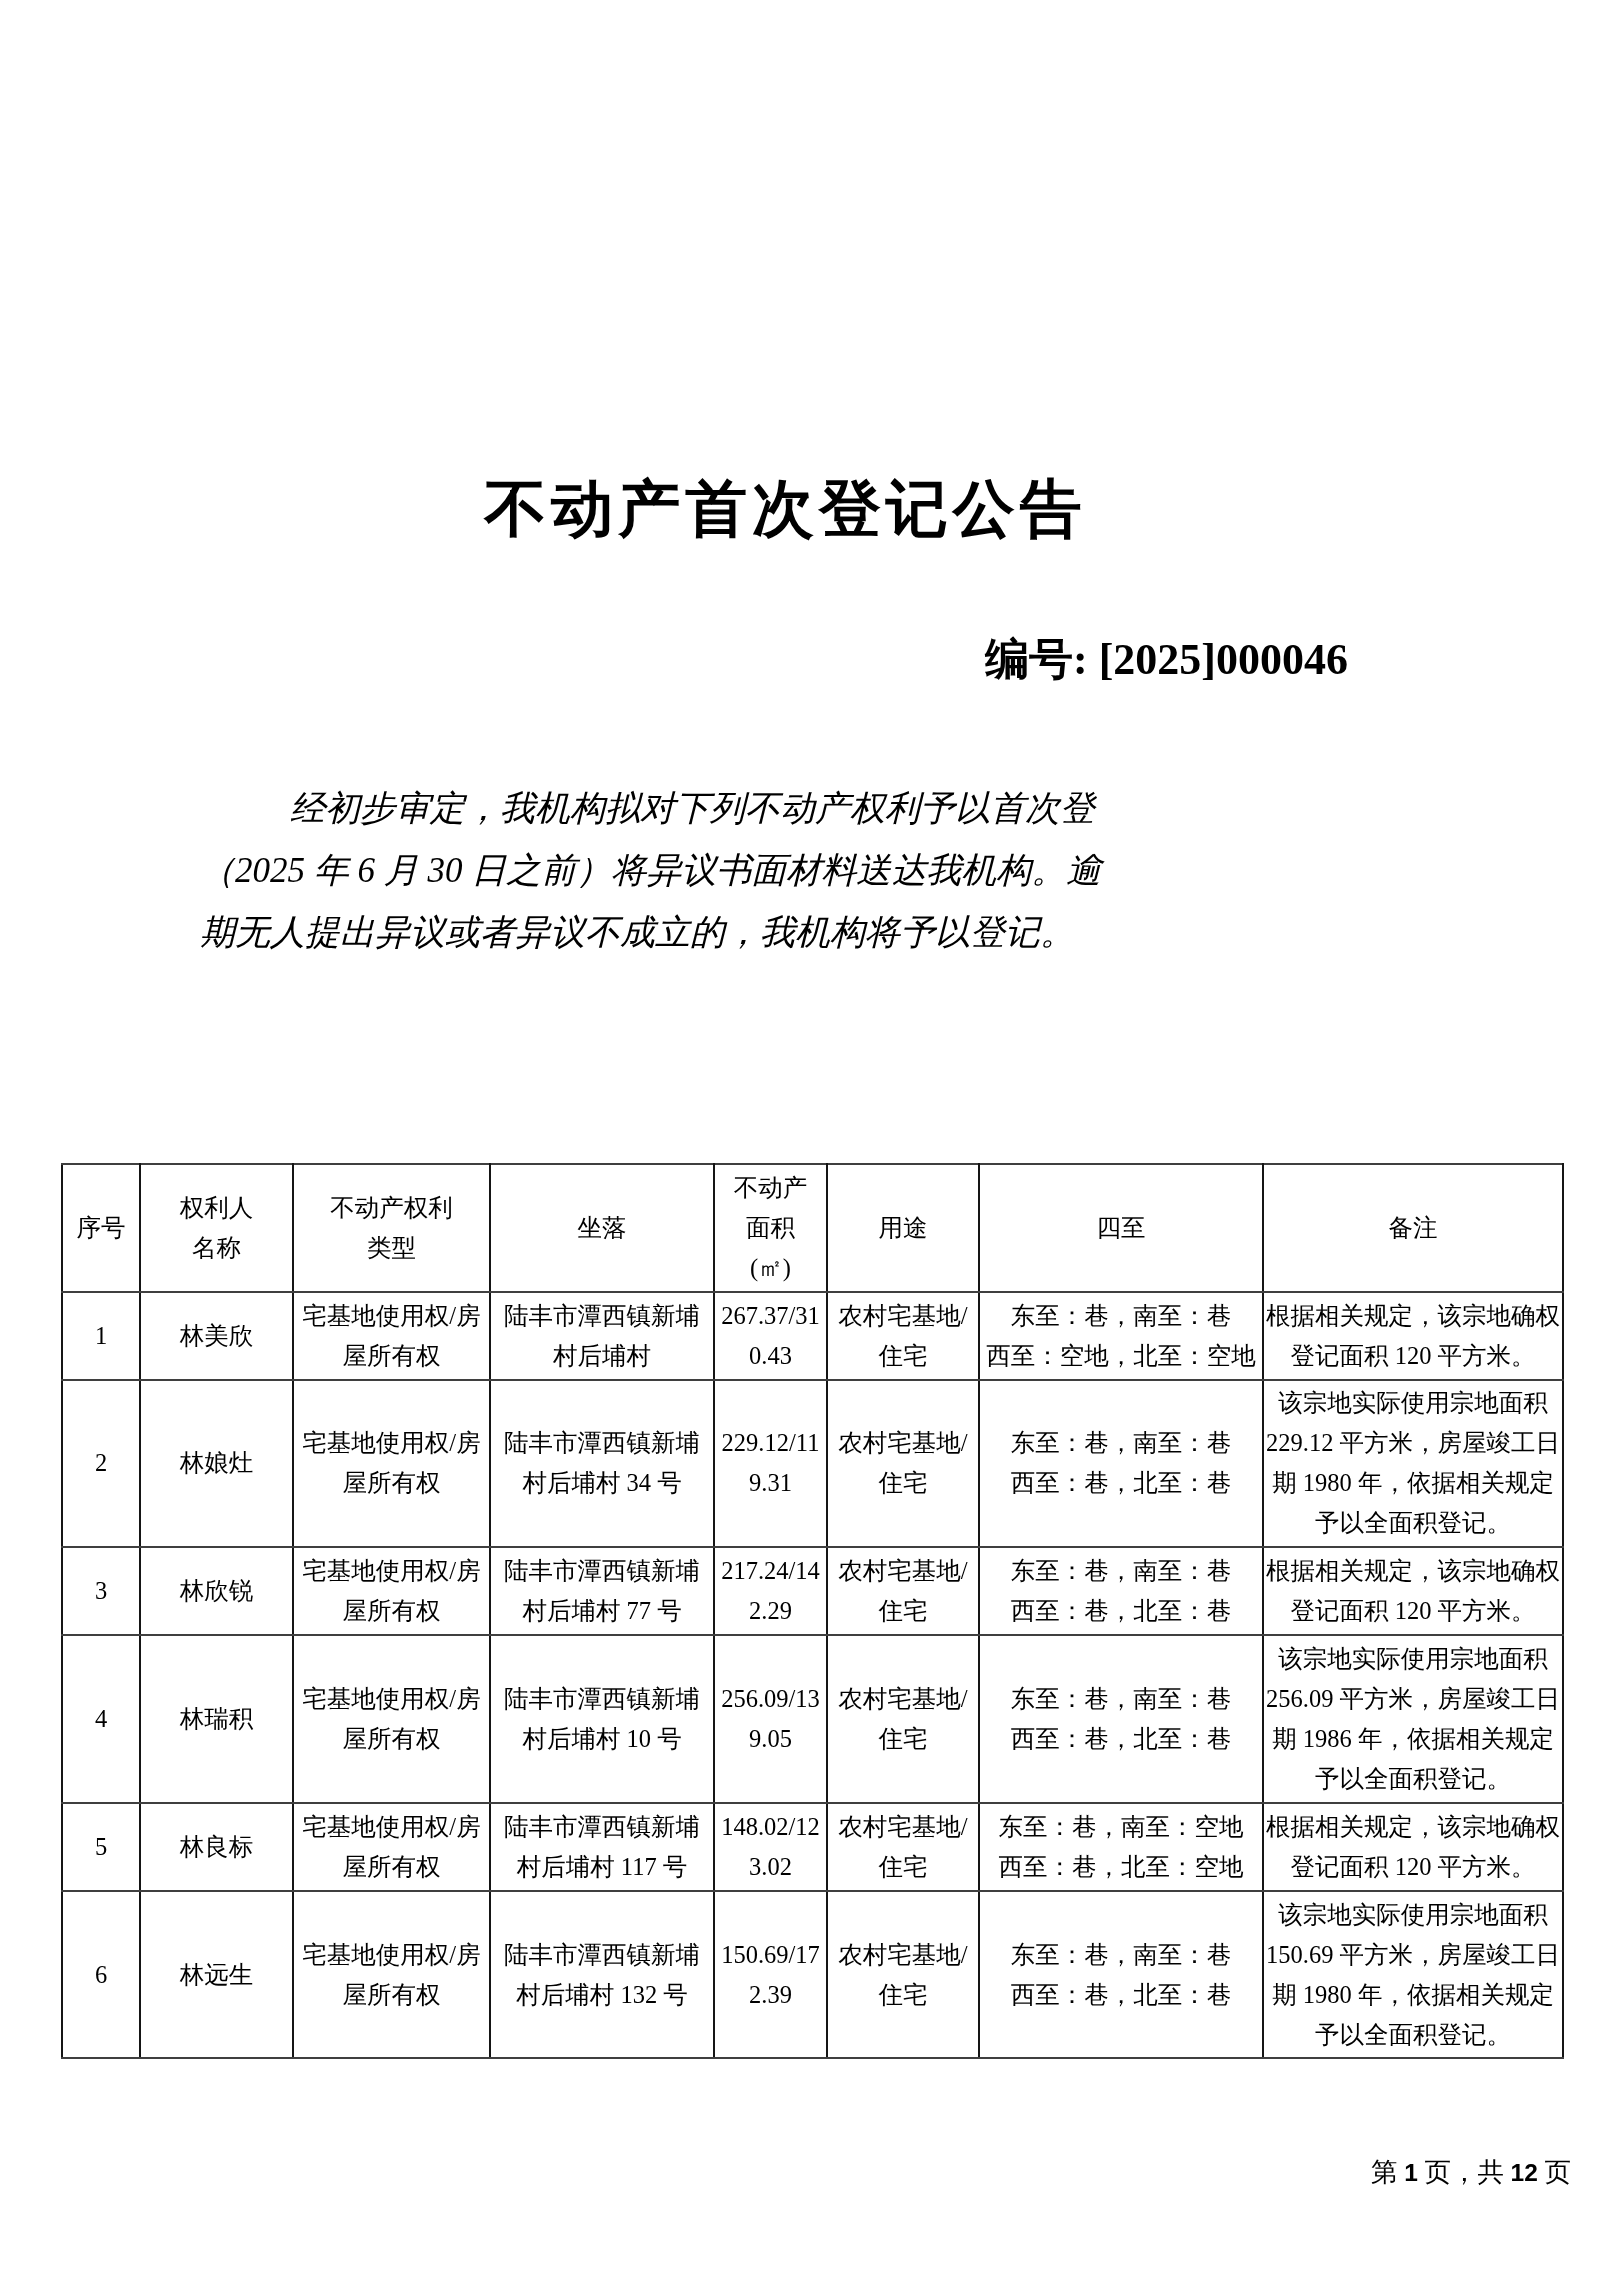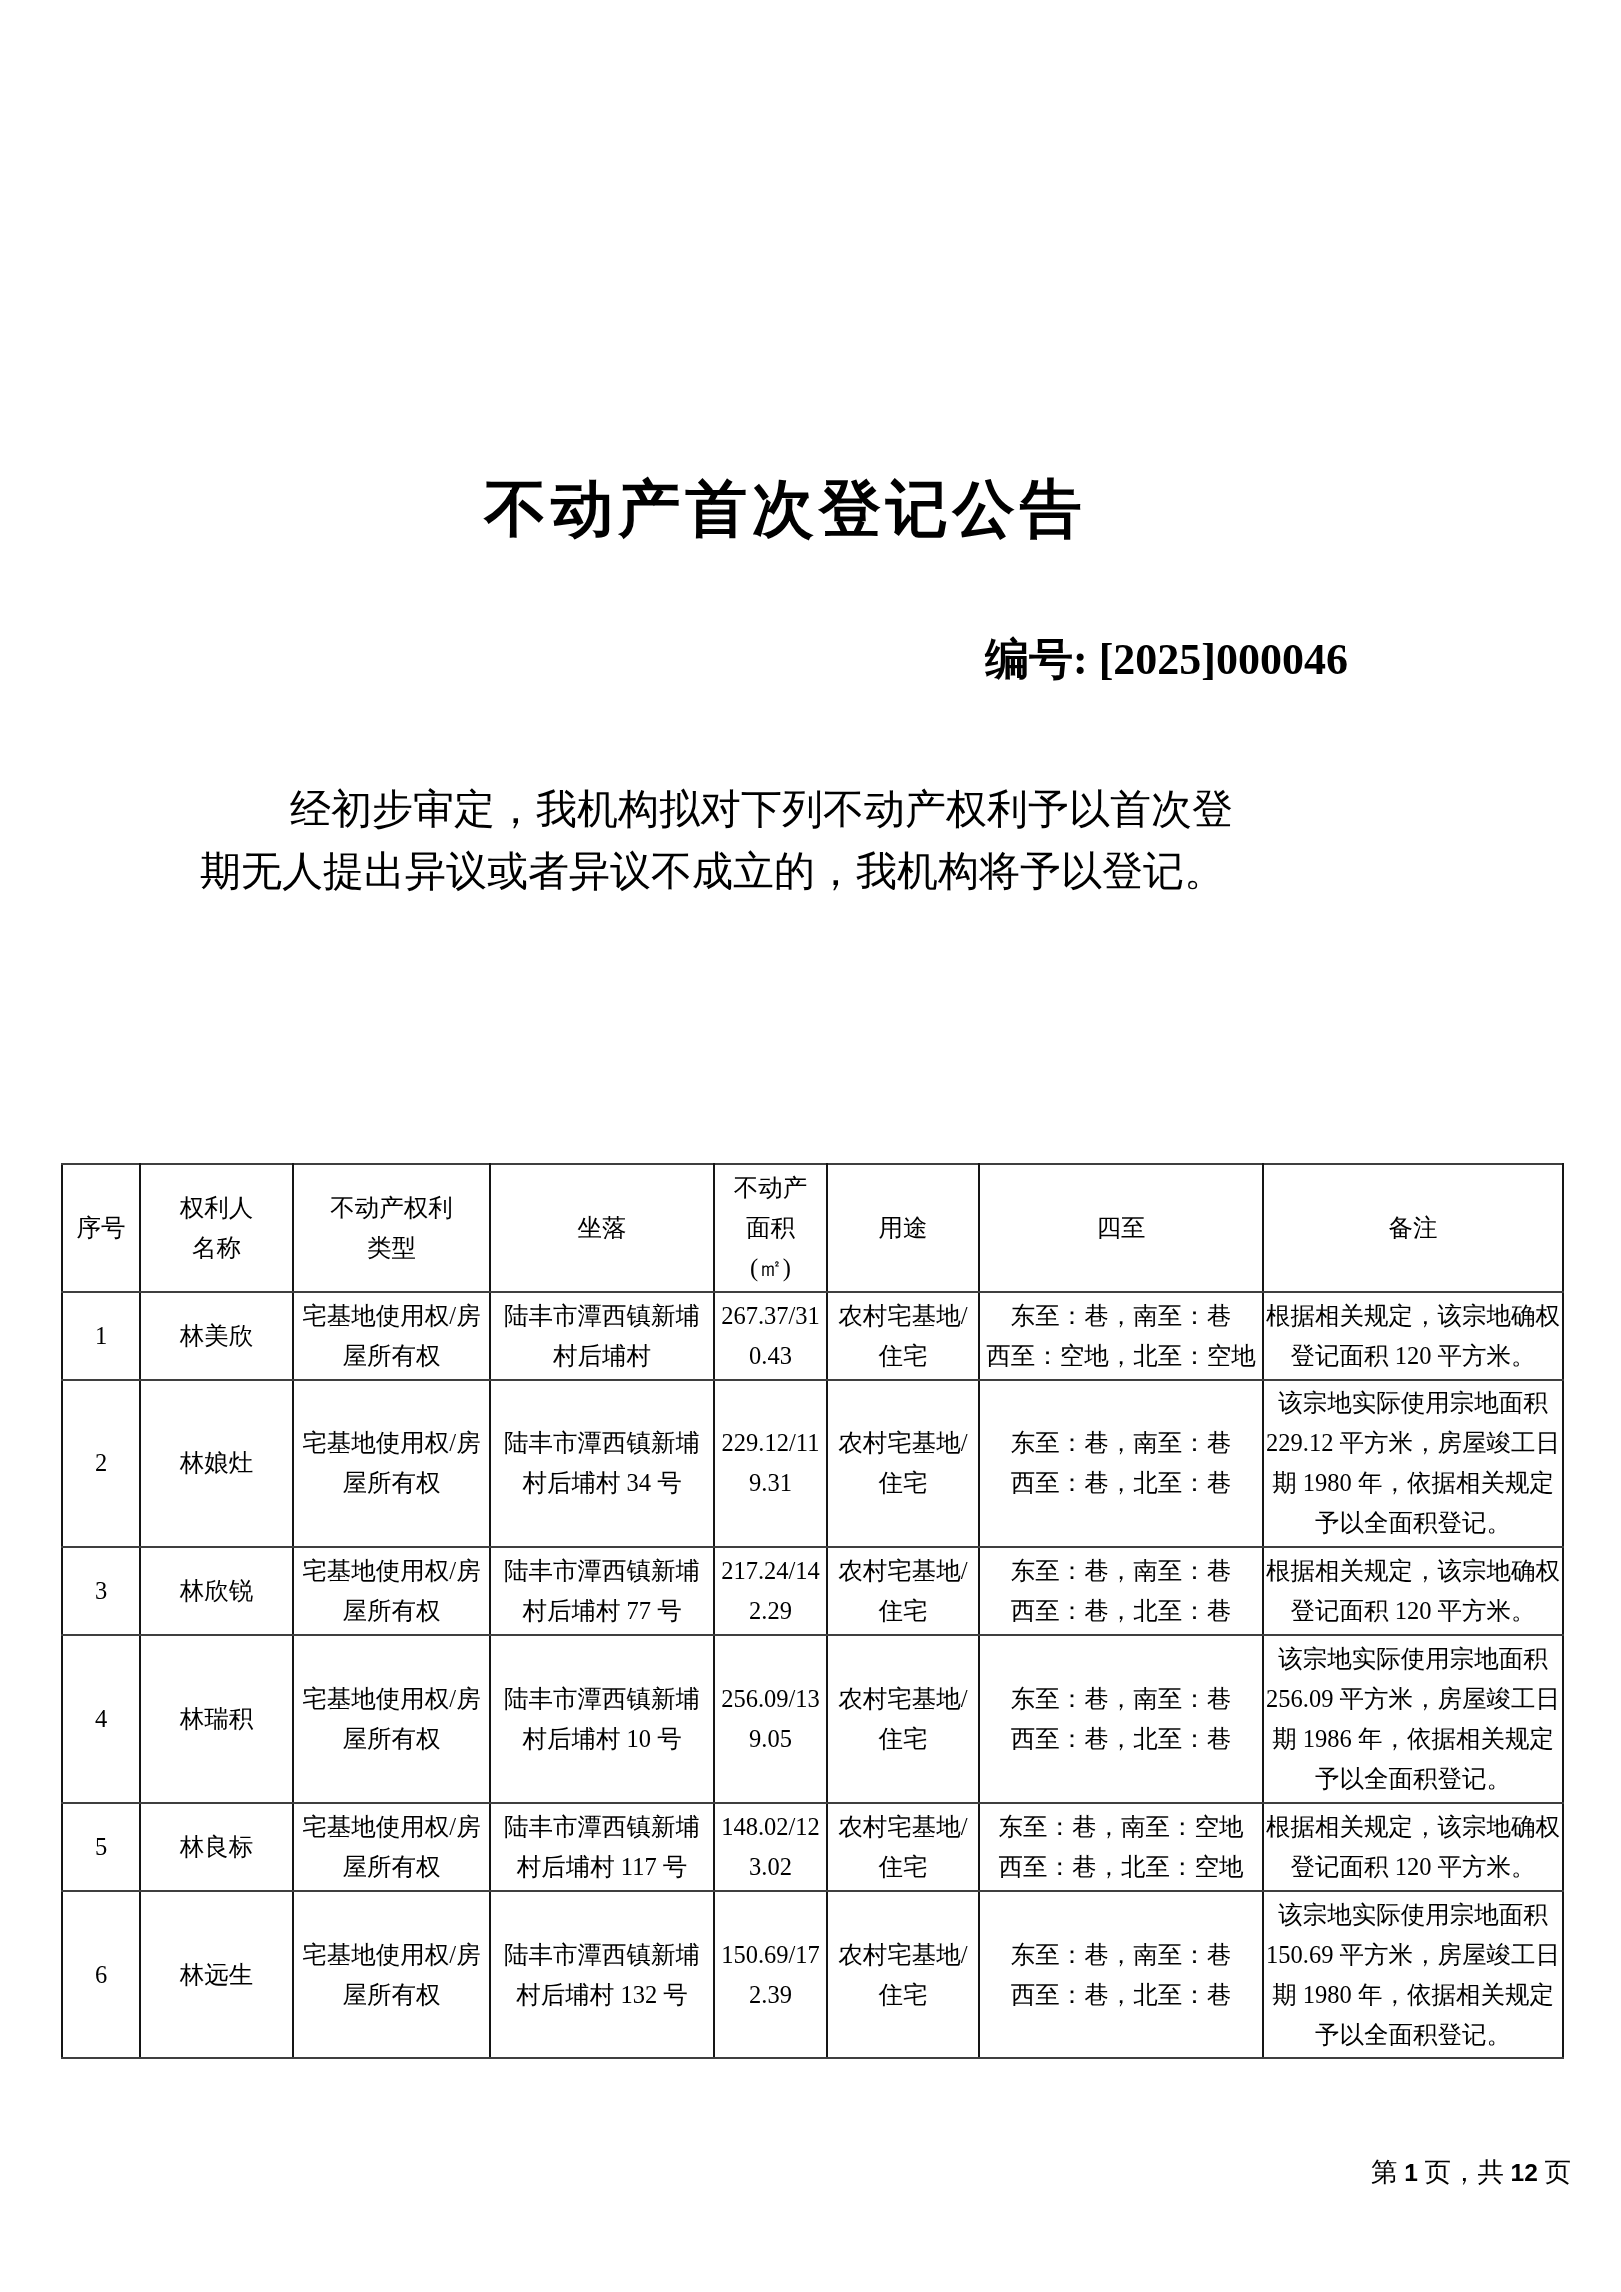--- a/index.html
+++ b/index.html
@@ -32,21 +32,22 @@
     font-size:44px;
     line-height:1.25;
     white-space:nowrap;
     font-weight:bold;
   }
   .intro {
     position:absolute;
     top:738px;
     left:200px;
     width:1235px;
-    font-size:41px;
+    font-size:35px;
+    font-style:italic;
   }
   .intro-line {
     height:62px;
     line-height:62px;
     white-space:nowrap;
   }
   .indent { text-indent:90px; }
   table.reg-table {
     position:absolute;
     top:1123px;
@@ -91,20 +92,21 @@
 <body>
 
 <div class="page">
 
   <h1 class="title">不动产首次登记公告</h1>
 
   <div class="doc-number">编号: [2025]000046</div>
 
   <div class="intro">
     <div class="intro-line indent">经初步审定，我机构拟对下列不动产权利予以首次登</div>
+    <div class="intro-line">（2025 年 6 月 30 日之前）将异议书面材料送达我机构。逾</div>
     <div class="intro-line">期无人提出异议或者异议不成立的，我机构将予以登记。</div>
   </div>
 
   <table class="reg-table">
     <colgroup id="reg-cols">
         <col style="width: 78px;">
         <col style="width: 153px;">
         <col style="width: 197px;">
         <col style="width: 224px;">
         <col style="width: 113px;">

